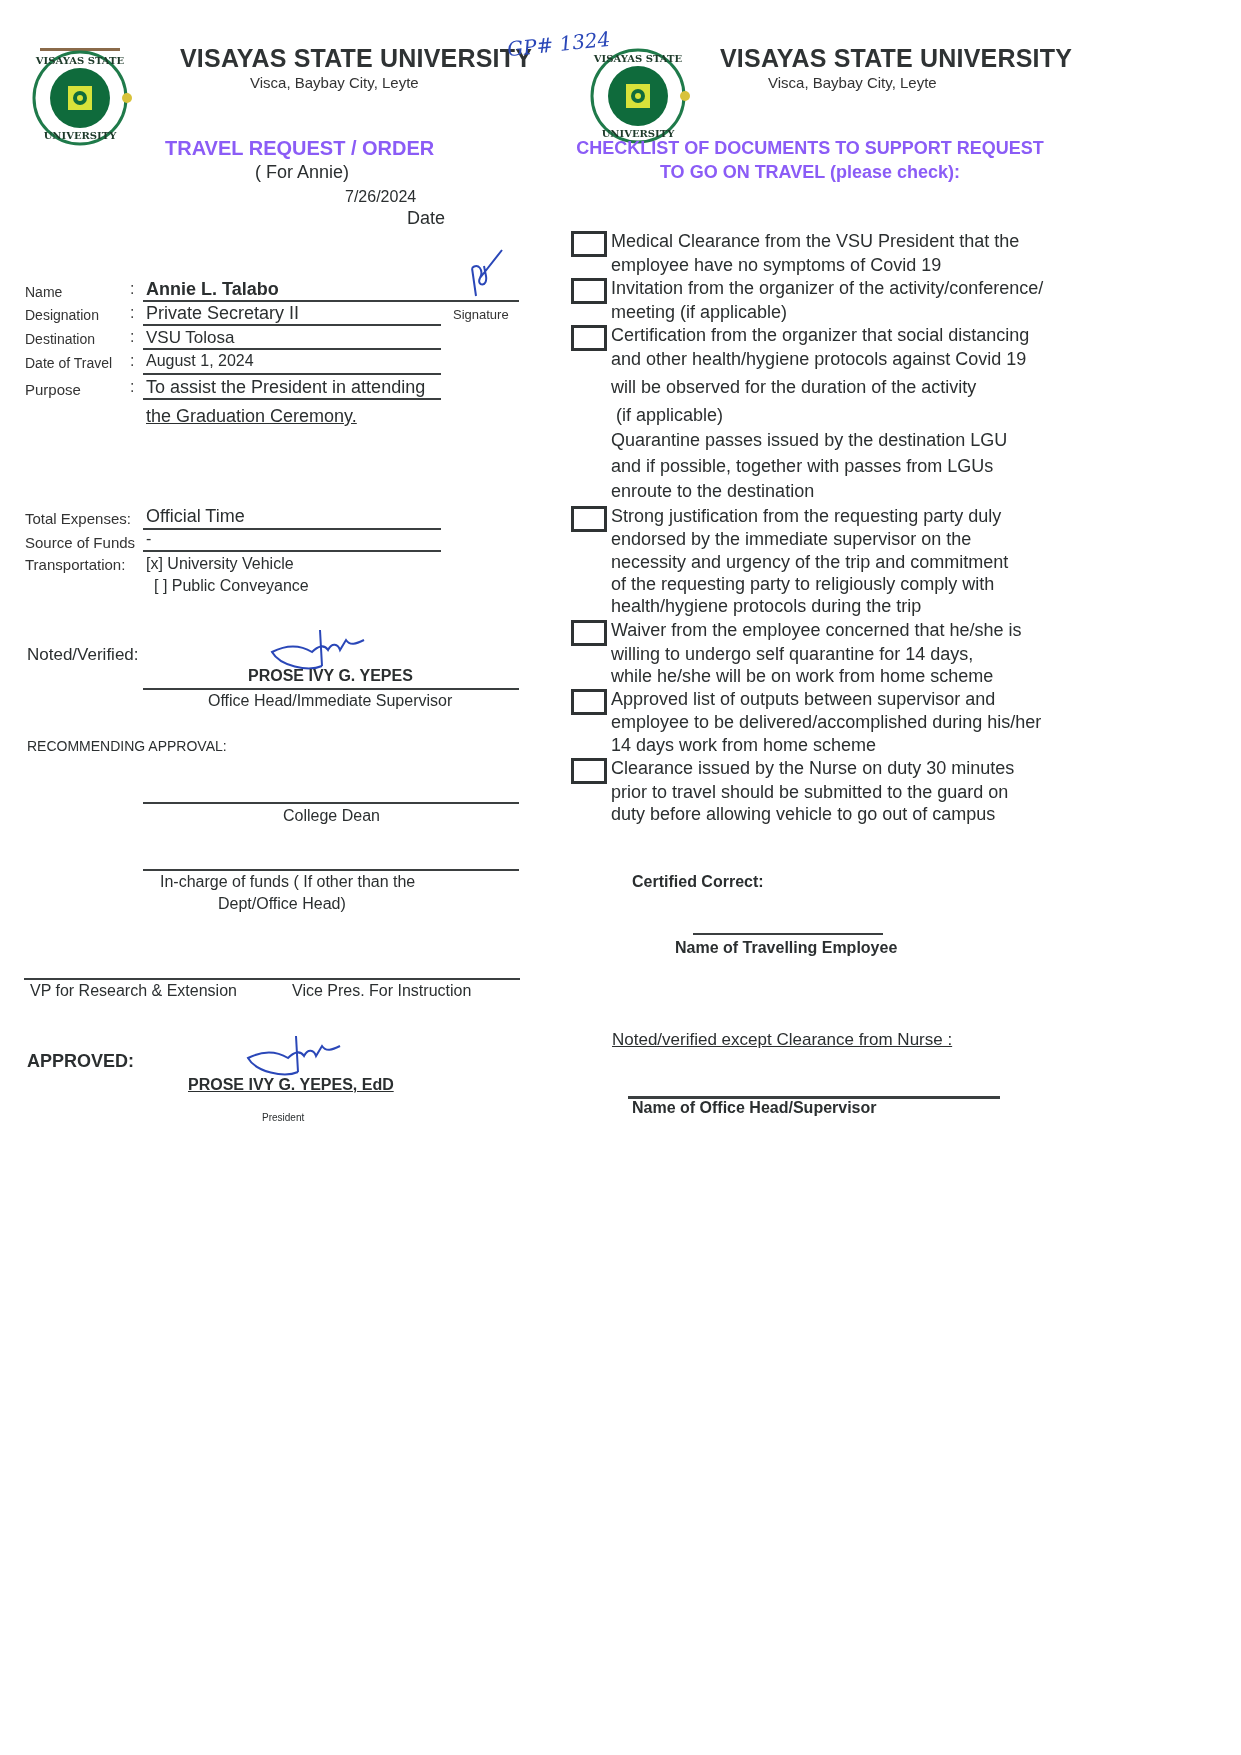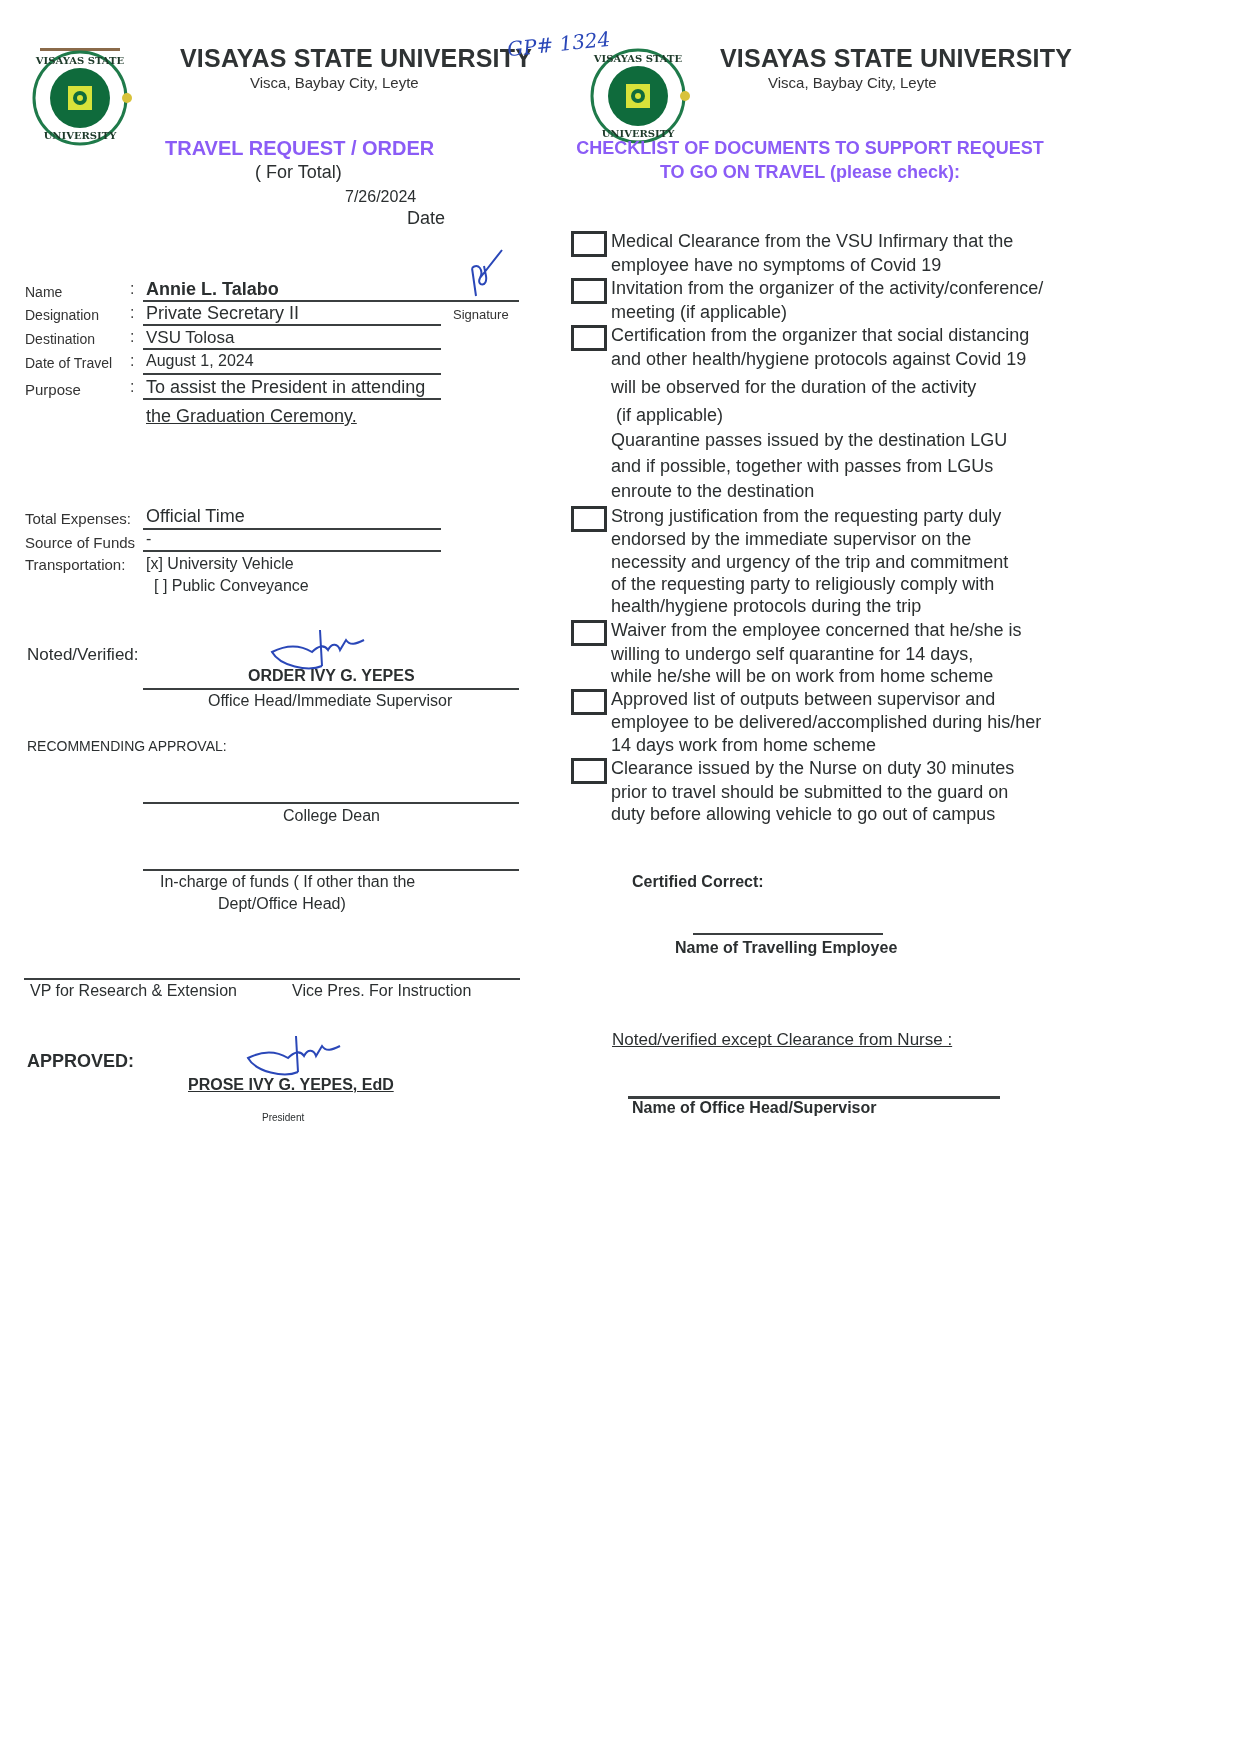--- a/index.html
+++ b/index.html
@@ -48,21 +48,21 @@
   <circle cx="54" cy="52" r="3" fill="#d8e23a"></circle>
   <circle cx="101" cy="52" r="5" fill="#d8c23a"></circle>
   <text x="54" y="18" font-size="10" text-anchor="middle" fill="#1e3a2a" font-family="DejaVu Serif, serif" font-weight="bold">VISAYAS STATE</text>
   <text x="54" y="93" font-size="10" text-anchor="middle" fill="#1e3a2a" font-family="DejaVu Serif, serif" font-weight="bold">UNIVERSITY</text>
 </svg>
 
 <div class="abs uni-title" style="left:720px;top:44px;">VISAYAS STATE UNIVERSITY</div>
 <div class="abs uni-addr" style="left:768px;top:74px;">Visca, Baybay City, Leyte</div>
 
 <div class="abs h-bold" style="left:165px;top:137px;">TRAVEL REQUEST / ORDER</div>
-<div class="abs" style="left:255px;top:162px;font-size:18px;">( For Total)</div>
+<div class="abs" style="left:255px;top:162px;font-size:18px;">( For Annie)</div>
 <div class="abs" style="left:345px;top:188px;font-size:16px;">7/26/2024</div>
 <div class="abs" style="left:363px;top:208px;font-size:18px;margin-left:44px;">Date</div>
 
 <div class="abs lbl" style="left:25px;top:284px;">Name</div>
 <div class="abs colon" style="left:130px;top:280px;">:</div>
 <div class="abs val" style="left:146px;top:279px;font-weight:bold;">Annie L. Talabo</div>
 <div class="line" style="left:143px;top:300px;width:376px;"></div>
 
 <svg class="sig-svg" style="left:462px;top:248px;" width="44" height="70">
   <path d="M14 48 L10 20 M10 20 C16 14, 22 22, 18 30 C14 38, 26 40, 24 28 L22 18 M18 30 L40 2" stroke="#2a47b8" stroke-width="2" fill="none"></path>
@@ -99,21 +99,21 @@
 <div class="line" style="left:143px;top:550px;width:298px;"></div>
 
 <div class="abs lbl" style="left:25px;top:556px;font-size:15px;">Transportation:</div>
 <div class="abs" style="left:146px;top:555px;font-size:16px;">[x] University Vehicle</div>
 <div class="abs" style="left:146px;top:577px;font-size:16px;margin-left:8px;">[ ] Public Conveyance</div>
 
 <div class="abs" style="left:27px;top:645px;font-size:17px;">Noted/Verified:</div>
 <svg class="sig-svg" style="left:268px;top:626px;" width="100" height="48">
   <path d="M52 4 L54 40 M54 40 C40 46, 12 40, 4 26 C20 18, 34 20, 44 26 C50 20, 56 18, 60 24 C64 16, 70 18, 72 24 L78 14 C82 20, 88 18, 96 14" stroke="#2a47b8" stroke-width="2" fill="none"></path>
 </svg>
-<div class="abs" style="left:248px;top:667px;font-size:16px;font-weight:bold;">ORDER IVY G. YEPES</div>
+<div class="abs" style="left:248px;top:667px;font-size:16px;font-weight:bold;">PROSE IVY G. YEPES</div>
 <div class="line" style="left:143px;top:688px;width:376px;"></div>
 <div class="abs" style="left:208px;top:692px;font-size:16px;">Office Head/Immediate Supervisor</div>
 
 <div class="abs" style="left:27px;top:738px;font-size:14px;">RECOMMENDING APPROVAL:</div>
 <div class="line" style="left:143px;top:802px;width:376px;"></div>
 <div class="abs" style="left:283px;top:807px;font-size:16px;">College Dean</div>
 
 <div class="line" style="left:143px;top:869px;width:376px;"></div>
 <div class="abs" style="left:160px;top:873px;font-size:16px;">In-charge of  funds ( If other than the</div>
 <div class="abs" style="left:218px;top:895px;font-size:16px;">Dept/Office Head)</div>
@@ -127,21 +127,21 @@
   <path d="M52 2 L54 38 M54 38 C40 44, 12 38, 4 24 C20 16, 34 18, 44 24 C50 18, 56 16, 60 22 C64 14, 70 16, 72 22 L78 12 C82 18, 88 16, 96 12" stroke="#2a47b8" stroke-width="2" fill="none"></path>
 </svg>
 <div class="abs" style="left:188px;top:1076px;font-size:16px;font-weight:bold;text-decoration:underline;">PROSE IVY G. YEPES, EdD</div>
 <div class="abs" style="left:262px;top:1100px;font-size:10px;margin-top:12px;">President</div>
 
 <div class="abs h-bold center" style="left:560px;top:138px;width:500px;font-size:18px;">CHECKLIST OF DOCUMENTS TO SUPPORT REQUEST</div>
 <div class="abs h-bold center" style="left:560px;top:162px;width:500px;font-size:18px;">TO GO ON TRAVEL (please check):</div>
 
 <div id="checklist-items">
     <div class="chk" style="left: 571px; top: 231px;"></div>
-    <div class="abs cl-text" style="left: 611px; top: 229px; white-space: pre;">Medical Clearance from the VSU Infirmary that the</div>
+    <div class="abs cl-text" style="left: 611px; top: 229px; white-space: pre;">Medical Clearance from the VSU President that the</div>
     <div class="abs cl-text" style="left: 611px; top: 253px; white-space: pre;">employee have no symptoms of Covid 19</div>
     <div class="chk" style="left: 571px; top: 278px;"></div>
     <div class="abs cl-text" style="left: 611px; top: 276px; white-space: pre;">Invitation from the organizer of the activity/conference/</div>
     <div class="abs cl-text" style="left: 611px; top: 300px; white-space: pre;">meeting (if applicable)</div>
     <div class="chk" style="left: 571px; top: 325px;"></div>
     <div class="abs cl-text" style="left: 611px; top: 323px; white-space: pre;">Certification from the organizer that social distancing</div>
     <div class="abs cl-text" style="left: 611px; top: 347px; white-space: pre;">and other health/hygiene protocols against Covid 19</div>
     <div class="abs cl-text" style="left: 611px; top: 375px; white-space: pre;">will be observed for the duration of the activity</div>
     <div class="abs cl-text" style="left: 611px; top: 403px; white-space: pre;"> (if applicable)</div>
     <div class="abs cl-text" style="left: 611px; top: 428px; white-space: pre;">Quarantine passes issued by the destination LGU</div>

